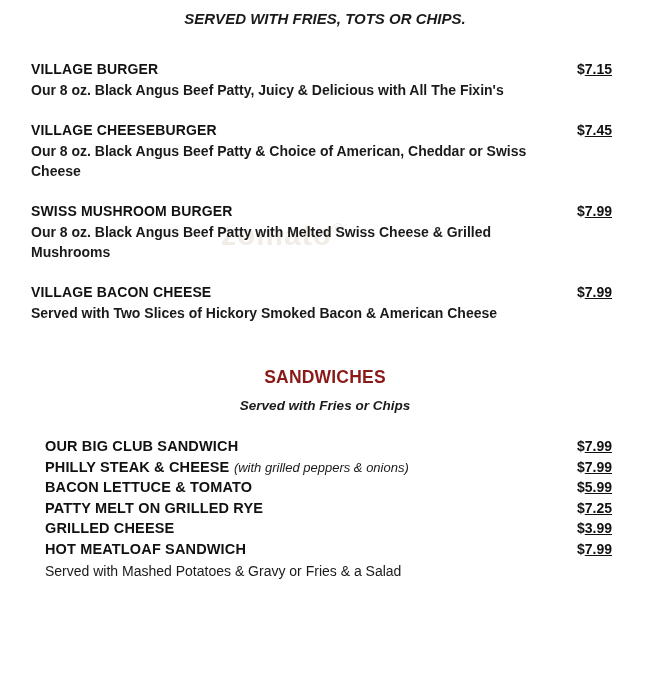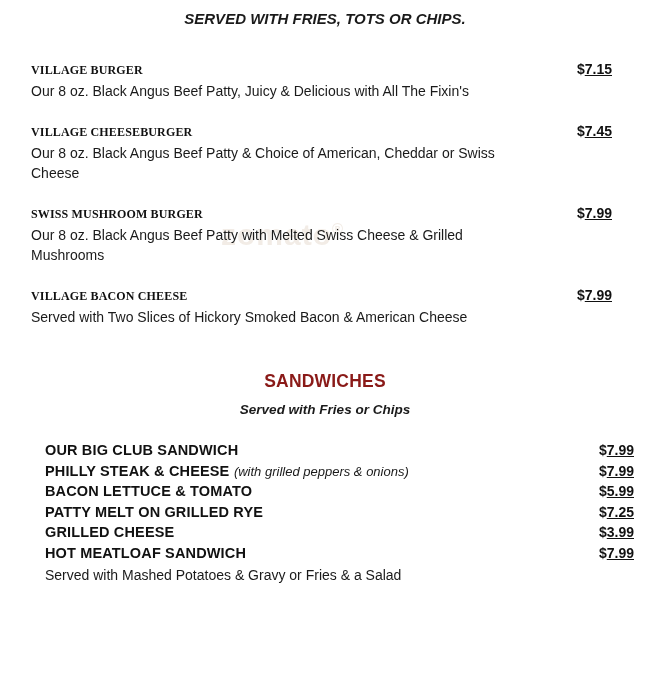--- a/index.html
+++ b/index.html
@@ -61,49 +61,48 @@
   
   #burger-list { margin-top: 32px; padding-left: 31px; padding-right: 38px; }
   .burger-item { margin-bottom: 22px; }
   .burger-item:last-child { margin-bottom: 0; }
   .item-row {
     display: flex;
     align-items: baseline;
     justify-content: space-between;
   }
   .item-name {
-    font-size: 12px;
+    font-size: 14px;
     font-weight: 700;
     letter-spacing: 0.15px;
     color: #111;
-    font-family: Liberation Serif, serif;
   }
   .item-price {
     font-size: 14px;
     font-weight: 700;
     color: #111;
     white-space: nowrap;
     flex: none;
   }
   .item-price .cur { text-decoration: none; }
   .item-price .amt { text-decoration: underline; text-underline-offset: 1px; }
   .item-desc {
     font-size: 14px;
-    font-weight: 400;
+    font-weight: 700;
     color: #1a1a1a;
     line-height: 20px;
     margin-top: 3px;
     max-width: 505px;
   }
 
   
   #sandwiches-head { margin-top: 44px; }
   #sandwiches-sub { margin-top: 7px; }
 
-  #sandwich-list { margin-top: 20px; padding-left: 45px; padding-right: 16px; }
+  #sandwich-list { margin-top: 20px; padding-left: 45px; padding-right: 38px; }
   .sw-row {
     display: flex;
     align-items: baseline;
     justify-content: space-between;
     line-height: 19.5px;
   }
   .sw-name {
     font-size: 14.5px;
     font-weight: 700;
     letter-spacing: 0.15px;

